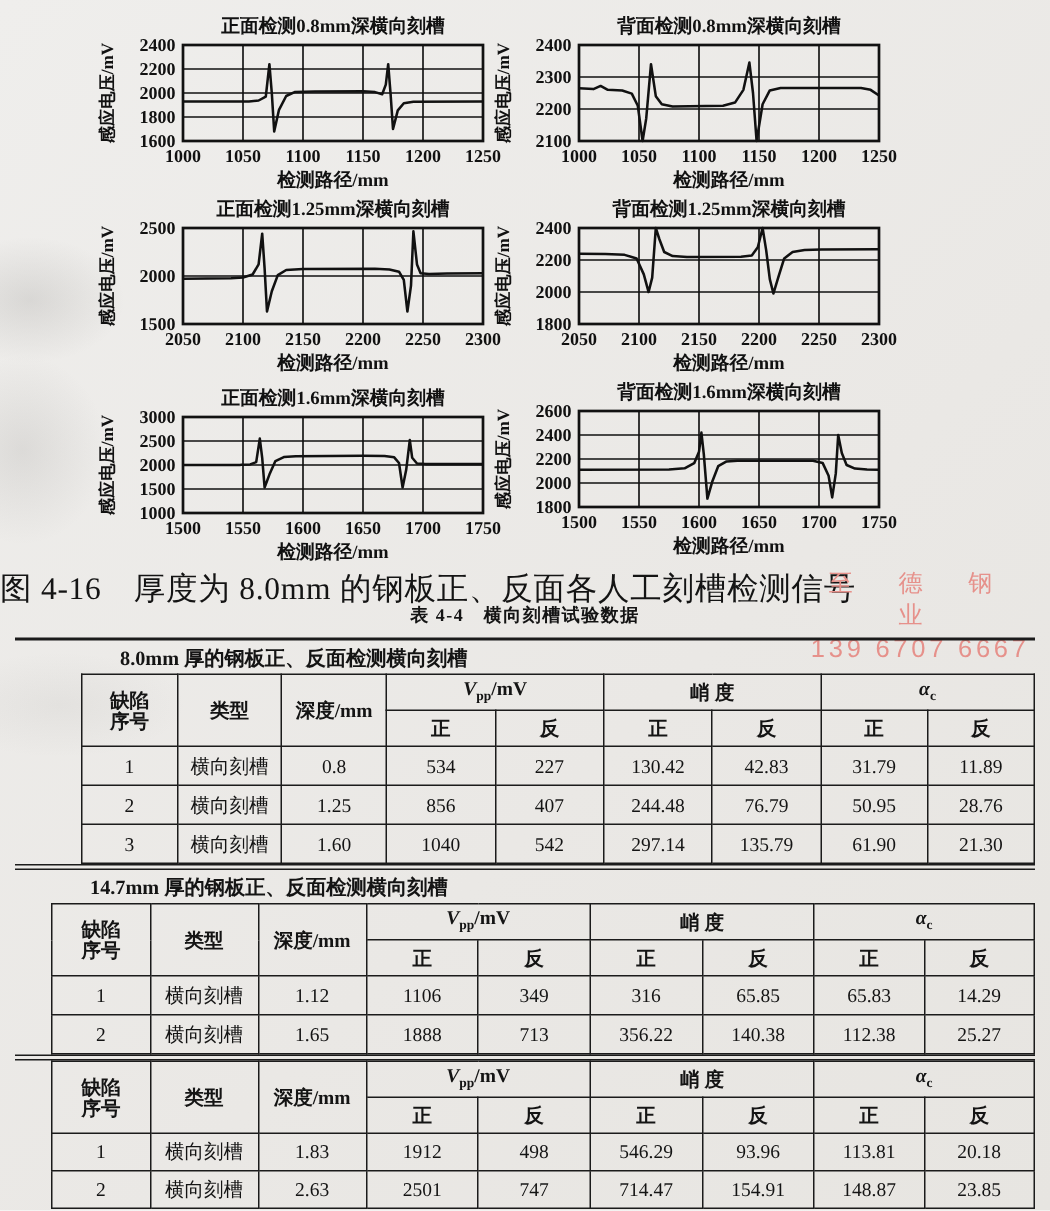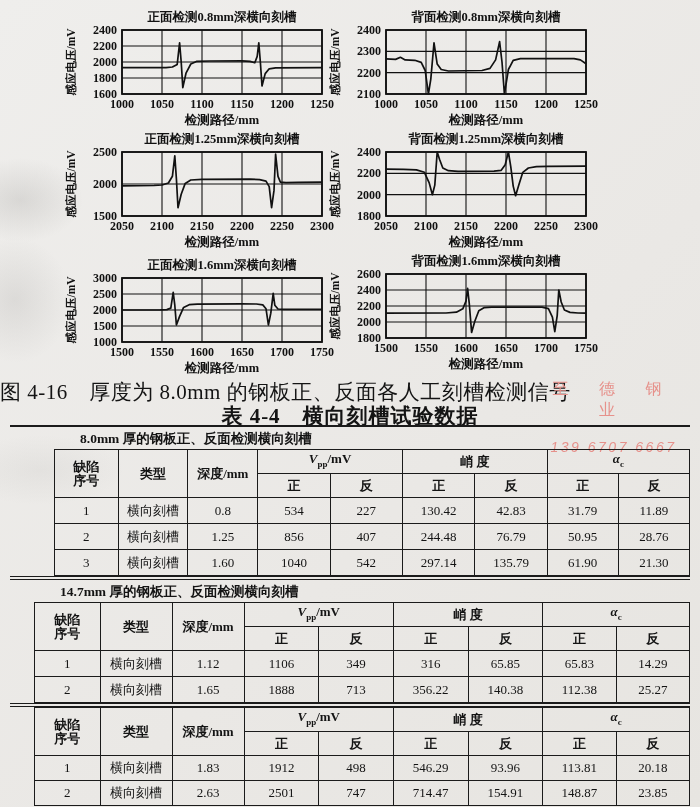--- a/index.html
+++ b/index.html
@@ -17,23 +17,23 @@
   .charts{position:absolute;top:0;left:0;width:700px;height:374px;text-decoration:underline;}
   figure.chart{position:absolute;margin:0;width:310px;height:122px;}
   #chart0{left:62px;top:6px;}  #chart1{left:326px;top:6px;}
   #chart2{left:62px;top:128px;} #chart3{left:326px;top:128px;}
   #chart4{left:62px;top:254px;} #chart5{left:326px;top:250px;}
   .fig-caption{position:absolute;top:378px;left:0;width:640px;
     font-size:21px;font-weight:400;letter-spacing:.5px;}
   .watermark{position:absolute;top:379px;right:4px;width:165px;text-align:center;
     color:#e6918b;font-family:"Liberation Sans","DejaVu Sans",sans-serif;}
   .watermark .wm1{font-size:16px;letter-spacing:13px;font-weight:400;}
-  .watermark .wm2{font-size:14px;letter-spacing:2.5px;margin-top:18px;font-style:italic;}
+  .watermark .wm2{font-size:17px;letter-spacing:2.5px;margin-top:2px;}
   .table-title{position:absolute;top:402px;left:0;width:700px;text-align:center;
-    font-size:21px;font-weight:700;letter-spacing:1px;}
+    font-size:12px;font-weight:700;letter-spacing:1px;}
   .table-wrap{position:absolute;top:425px;left:10px;width:680px;}
   .section:first-child{border-top:2.5px solid #1b1b1b;padding-left:44px;}
   .section + .section{border-top:4px double #1b1b1b;padding-left:24px;}
   .sec-label{font-size:13.5px;font-weight:700;height:17px;line-height:17px;padding:3px 0 2px 26px;}
   .section table{width:100%;border-collapse:collapse;border:1.5px solid #1b1b1b;table-layout:fixed;}
   .section th,.section td{border:1px solid #1b1b1b;text-align:center;padding:0;
     font-size:13px;font-weight:400;overflow:hidden;white-space:nowrap;}
   .section thead th{height:23px;line-height:14px;font-weight:600;margin-left:32px;}
   .section tbody td{height:25px;}
   .s3 tbody td{height:24px;}

